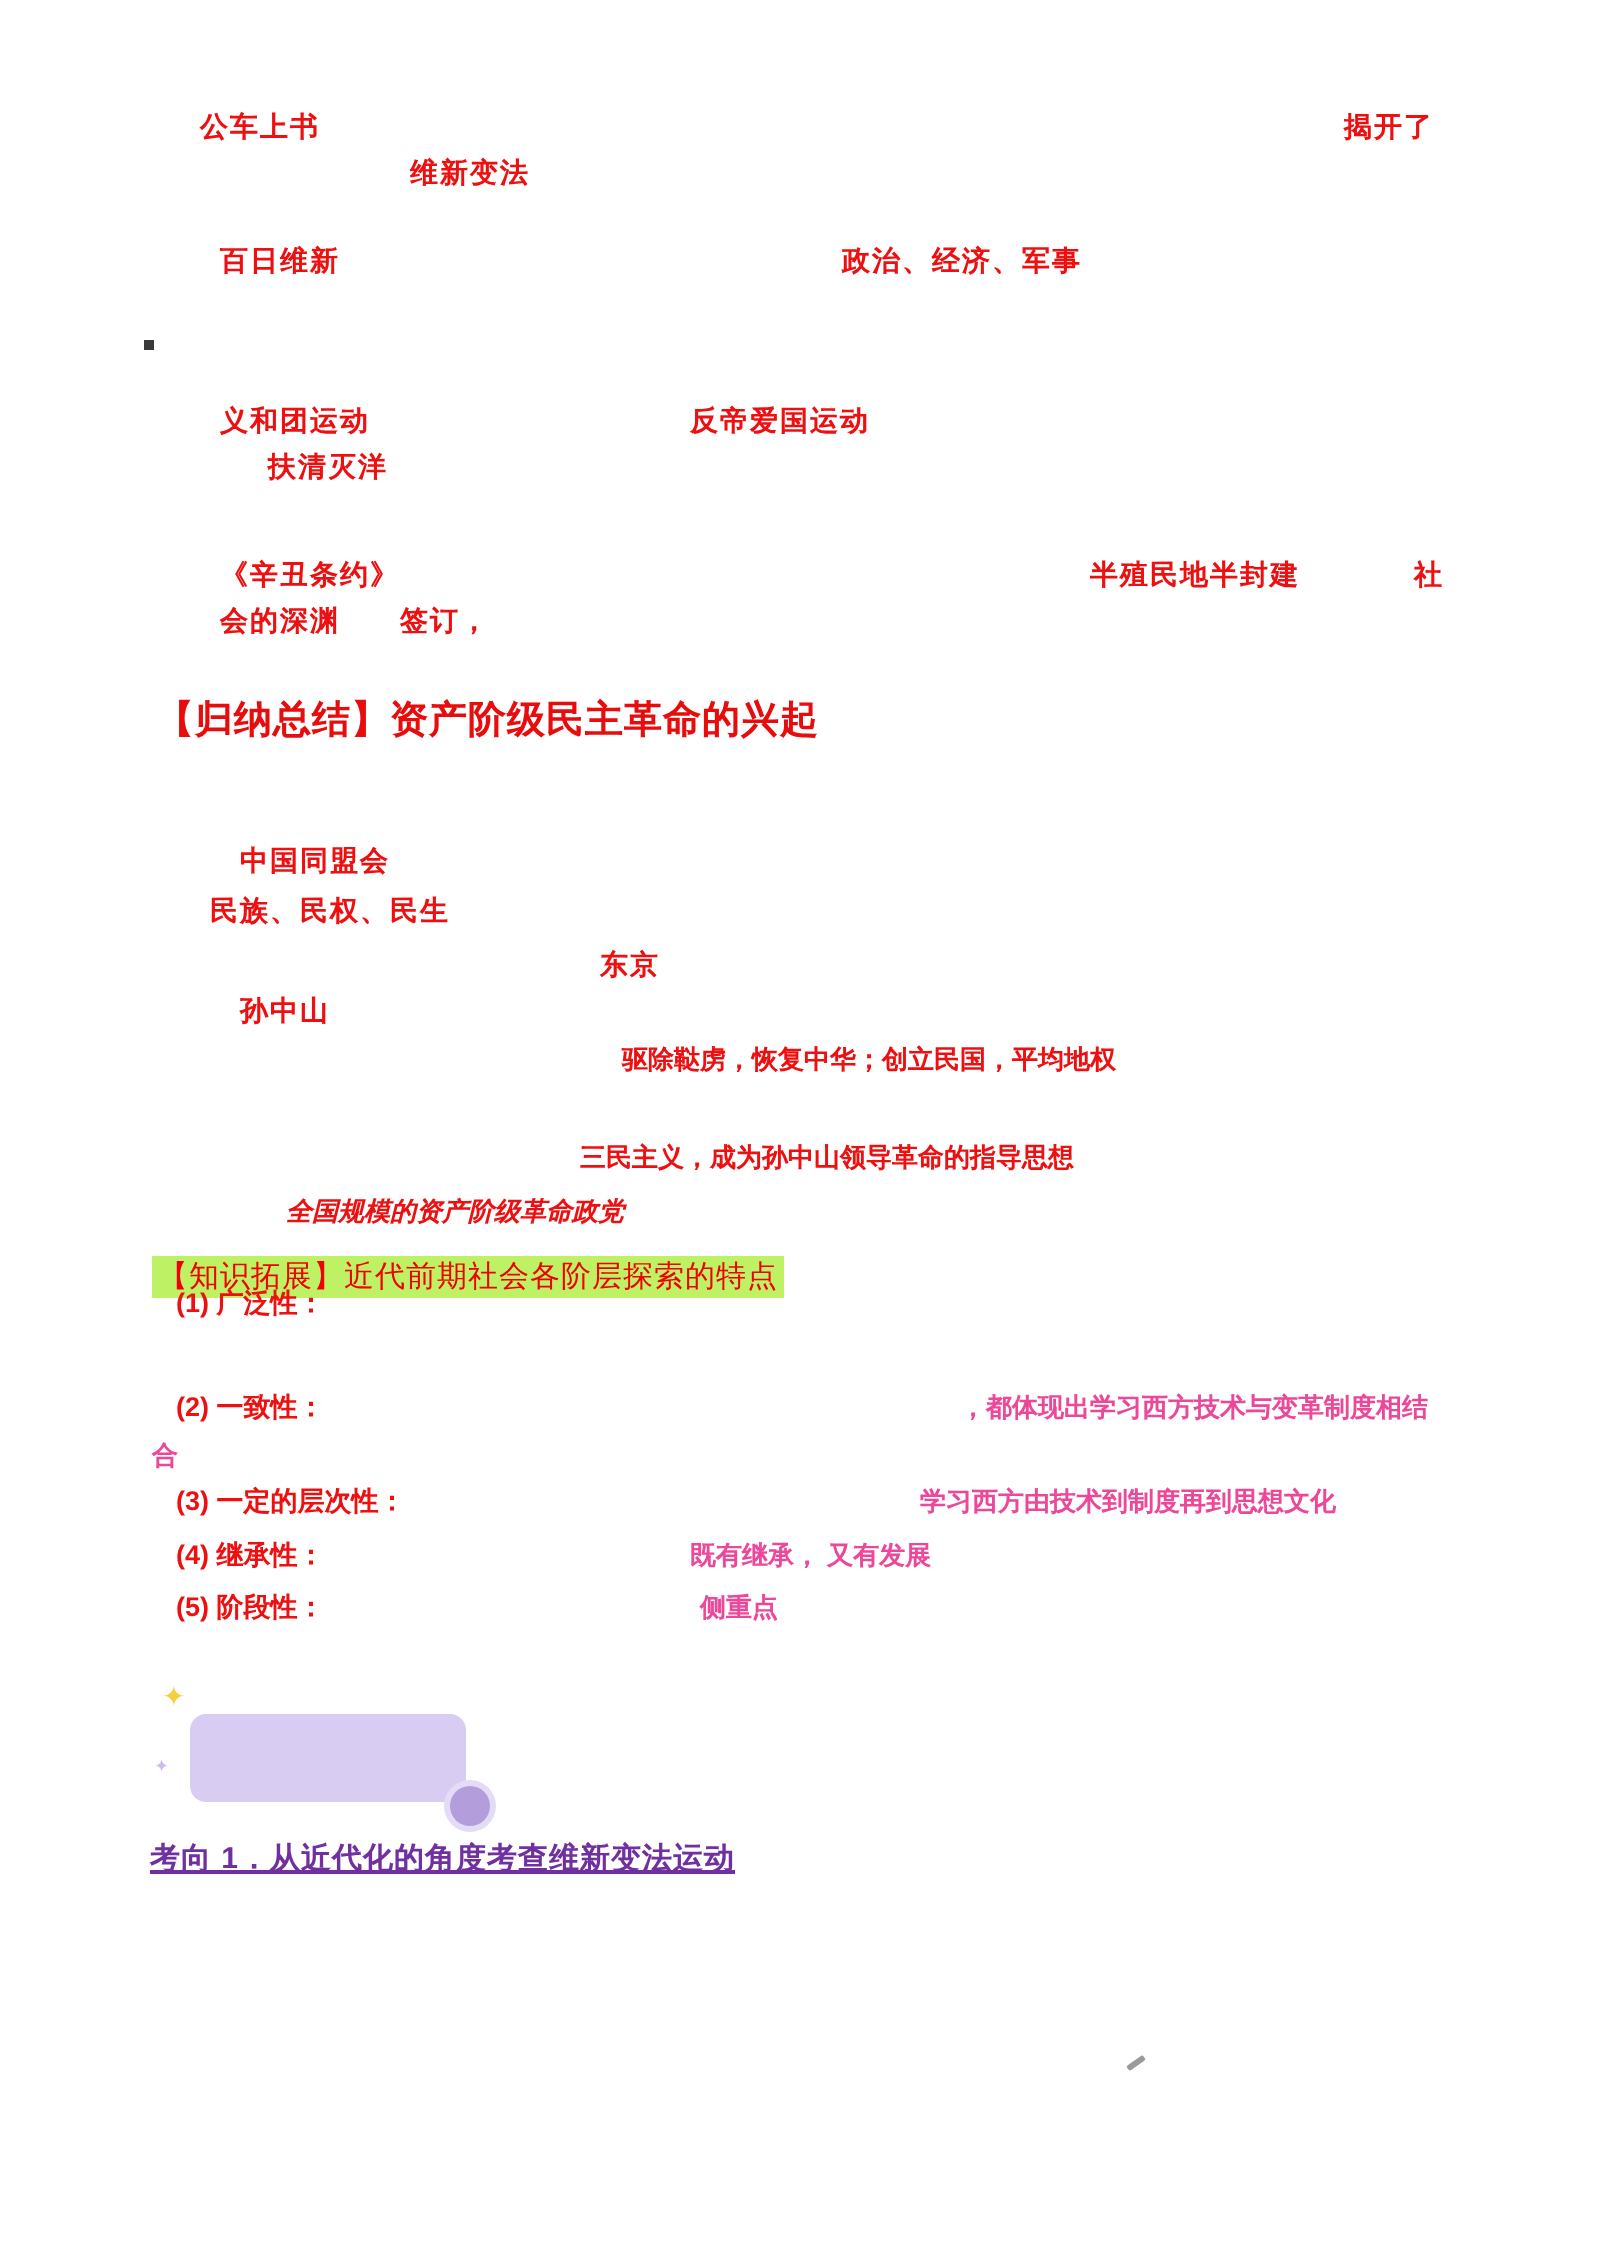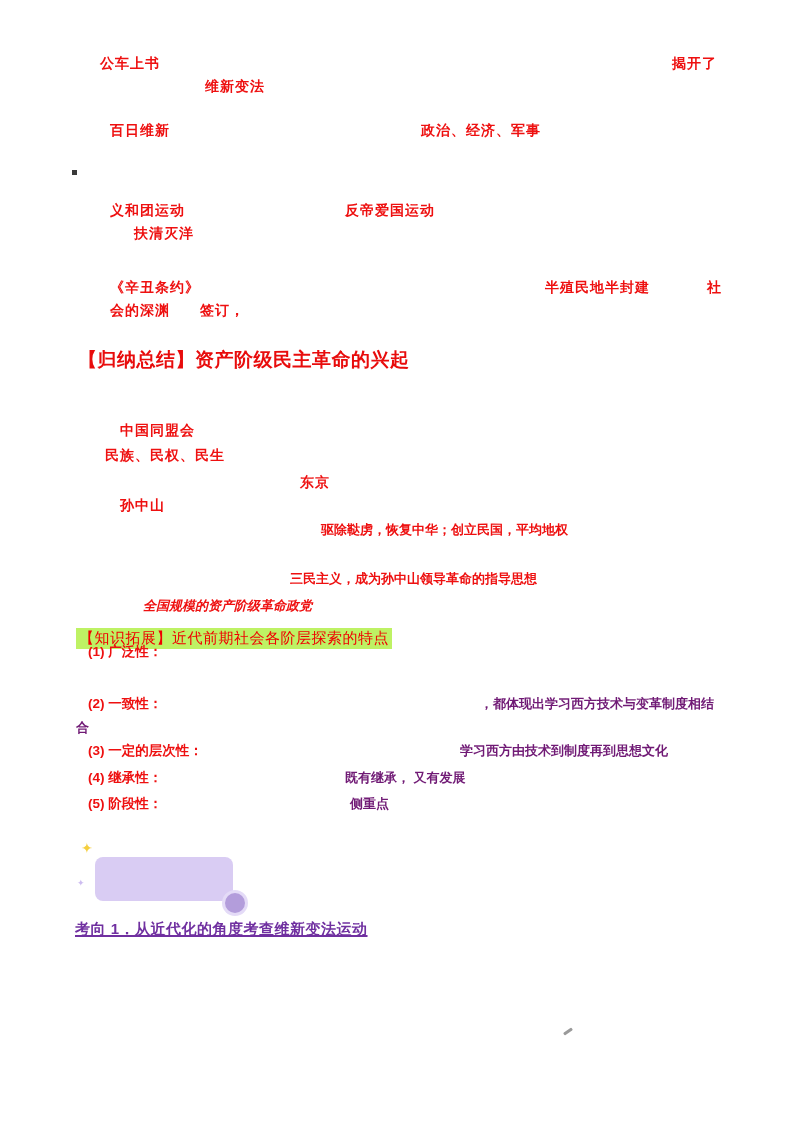--- a/index.html
+++ b/index.html
@@ -18,21 +18,21 @@
     font-weight:normal;font-size:15px;padding:1px 3px;white-space:nowrap;letter-spacing:.5px;
   }
   .bracket-heading{
     position:absolute;left:78px;top:347px;color:#e80c0c;font-weight:bold;
     font-size:19px;white-space:nowrap;letter-spacing:.5px;
   }
   .point-label{
     position:absolute;color:#ee1010;font-weight:bold;font-size:13.5px;white-space:nowrap;
   }
   .point-answer{
-    position:absolute;color:#701a75;font-weight:bold;font-size:13px;white-space:nowrap;
+    position:absolute;color:#ec4899;font-weight:bold;font-size:13px;white-space:nowrap;
   }
   .dark-square{position:absolute;left:72px;top:170px;width:5px;height:5px;background:#3a3a3a;}
   .pen-mark{position:absolute;left:563px;top:1030px;width:10px;height:3px;background:#9a9a9a;
     transform:rotate(-35deg);border-radius:1px;}
   
   .badge-wrap{position:absolute;left:85px;top:845px;width:150px;height:60px;}
   .badge-shadow{
     position:absolute;left:10px;top:12px;width:138px;height:44px;
     background:#d9ccf3;border-radius:8px;
   }
@@ -80,21 +80,21 @@
 <div class="frag" style="left:707px;top:279px;">社</div>
 <div class="frag" style="left:110px;top:302px;">会的深渊</div>
 <div class="frag" style="left:200px;top:302px;">签订，</div>
 
 <div class="bracket-heading">【归纳总结】资产阶级民主革命的兴起</div>
 
 <div class="frag" style="left:120px;top:422px;">中国同盟会</div>
 <div class="frag" style="left:105px;top:447px;">民族、民权、民生</div>
 <div class="frag" style="left:300px;top:474px;">东京</div>
 <div class="frag" style="left:120px;top:497px;">孙中山</div>
-<div class="frag small" style="left:321px;top:521px;">驱除鞑虏，恢复中华；创立民国，平均地权</div>
+<div class="frag small" style="left:311px;top:521px;">驱除鞑虏，恢复中华；创立民国，平均地权</div>
 <div class="frag small" style="left:290px;top:570px;">三民主义，成为孙中山领导革命的指导思想</div>
 <div class="frag small" style="left:143px;top:597px;font-style:italic;">全国规模的资产阶级革命政党</div>
 
 <div class="kx-heading">【知识拓展】近代前期社会各阶层探索的特点</div>
 
 <div class="point-label" style="left:88px;top:643px;">(1) 广泛性：</div>
 
 <div class="point-label" style="left:88px;top:695px;">(2) 一致性：</div>
 <div class="point-answer" style="left:480px;top:695px;">，都体现出学习西方技术与变革制度相结</div>
 <div class="point-answer" style="left:76px;top:719px;">合</div>

